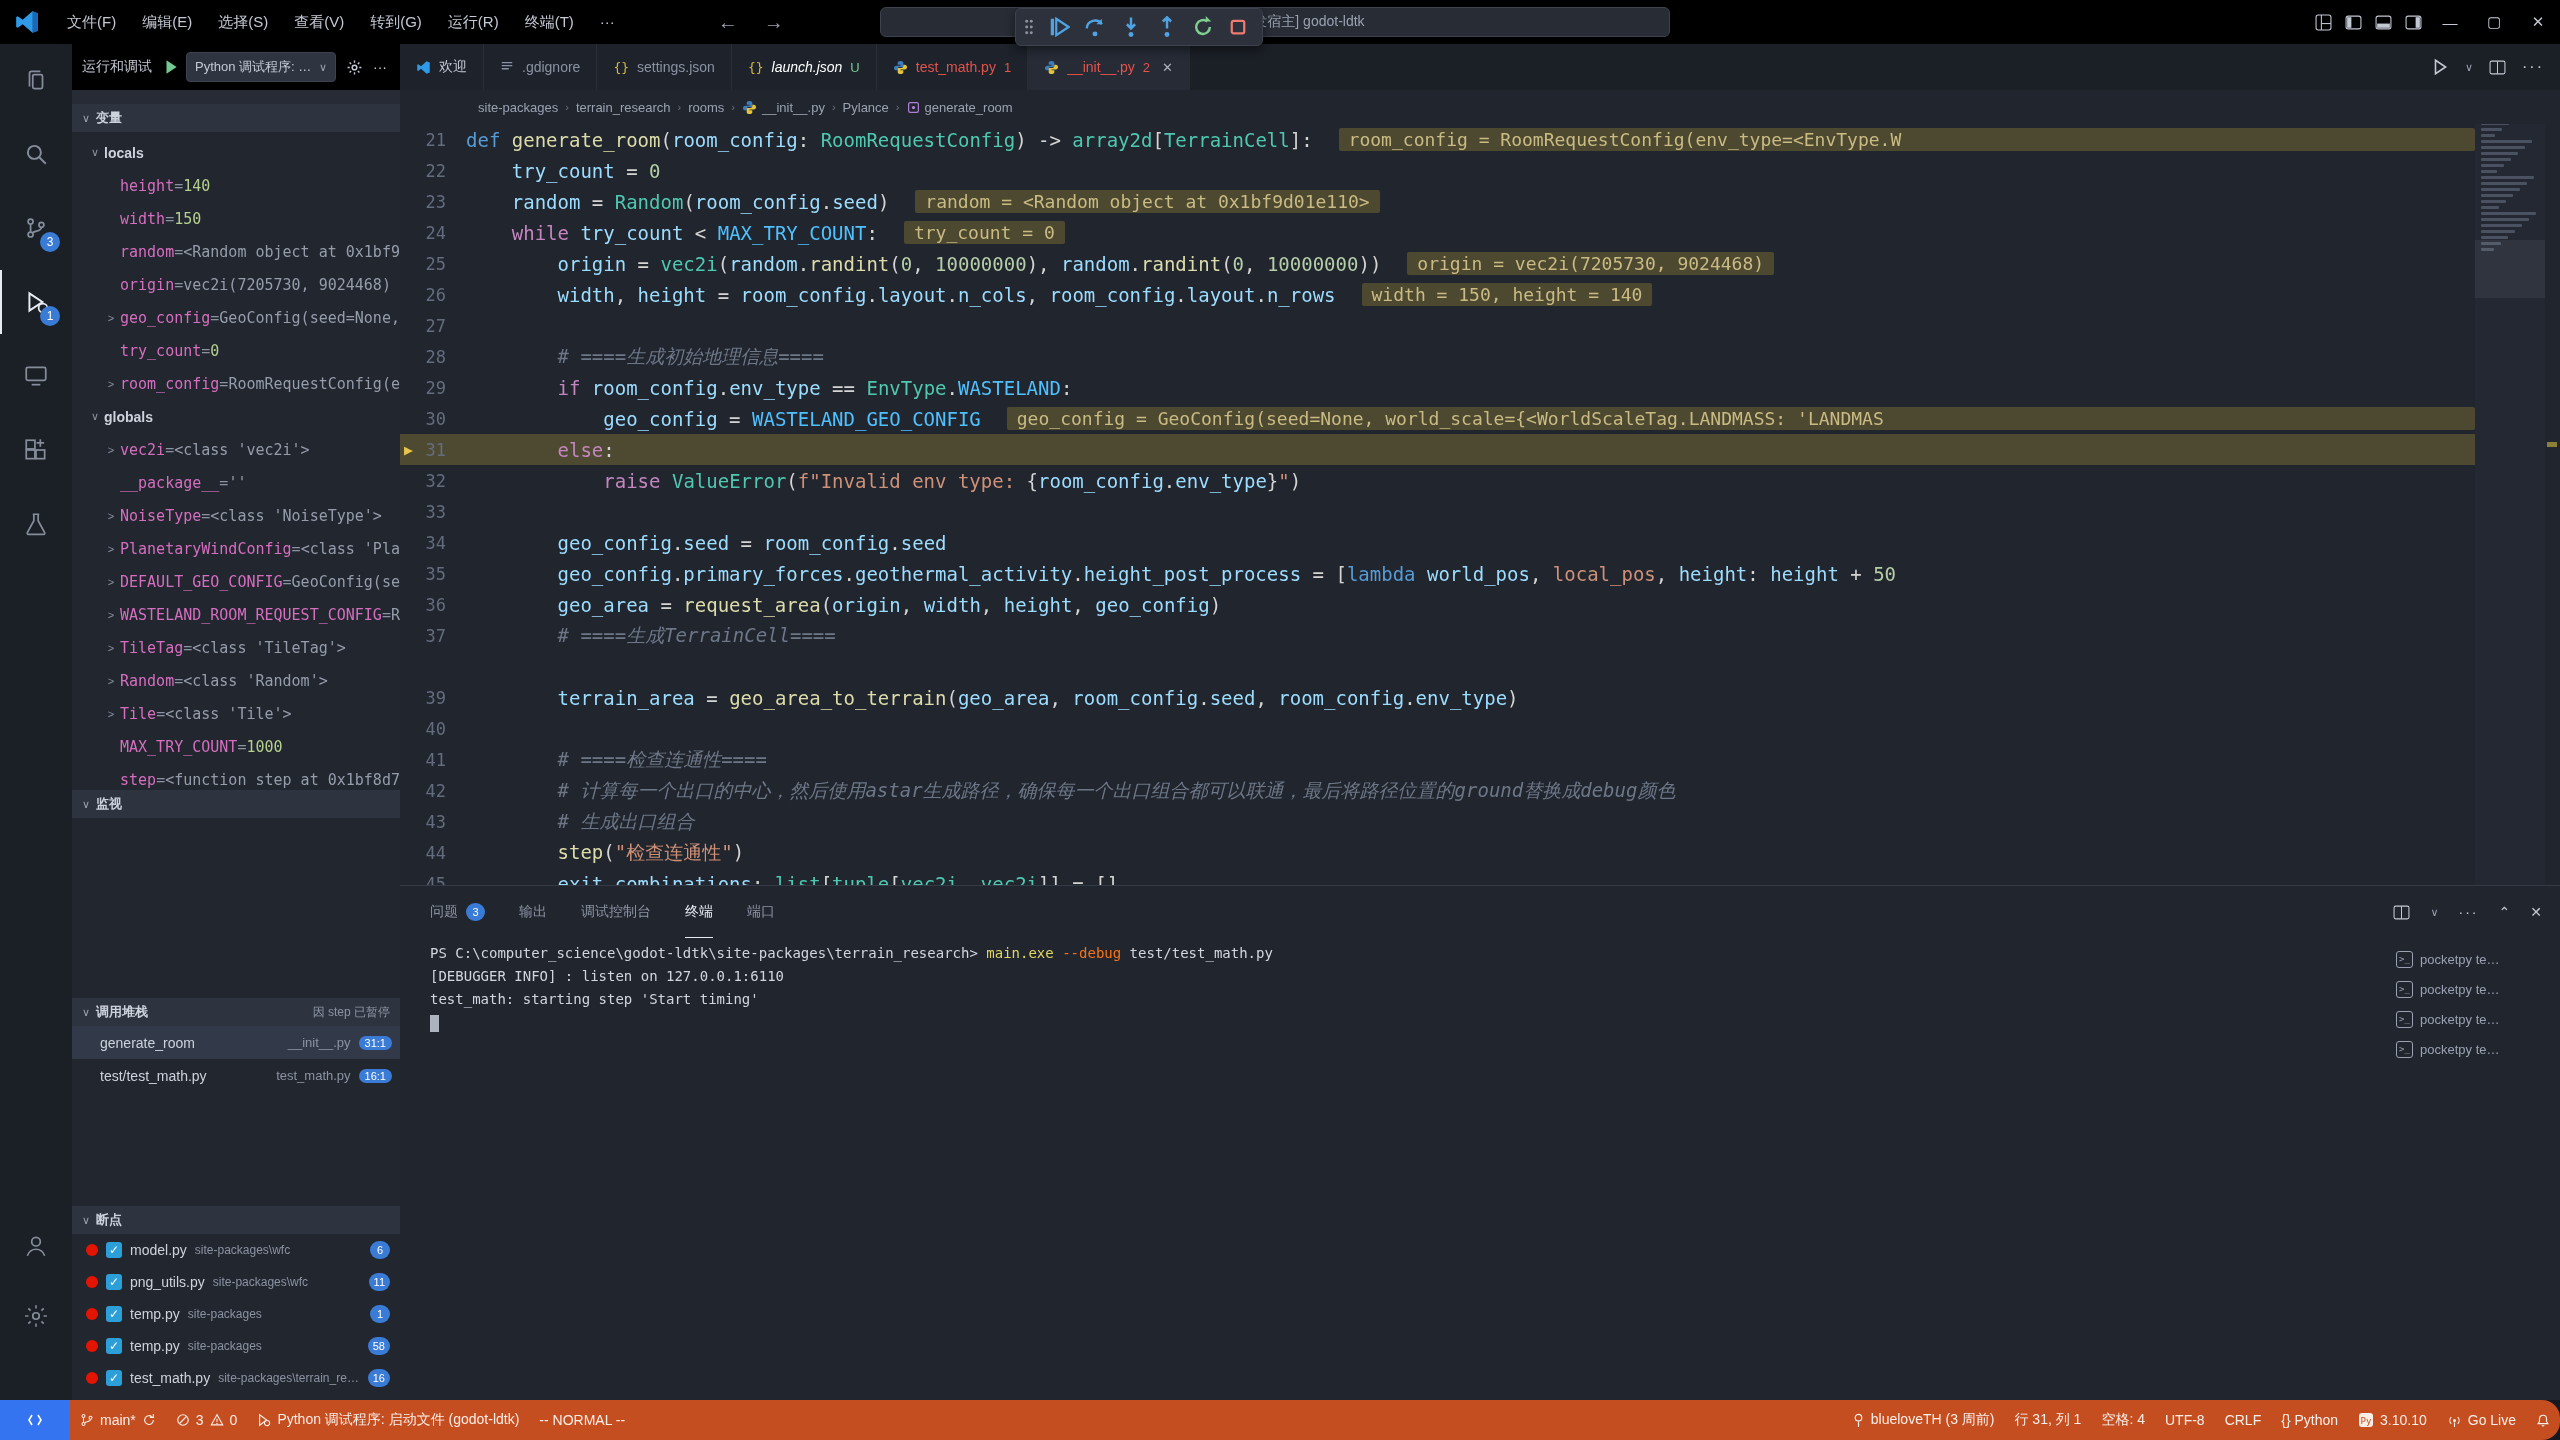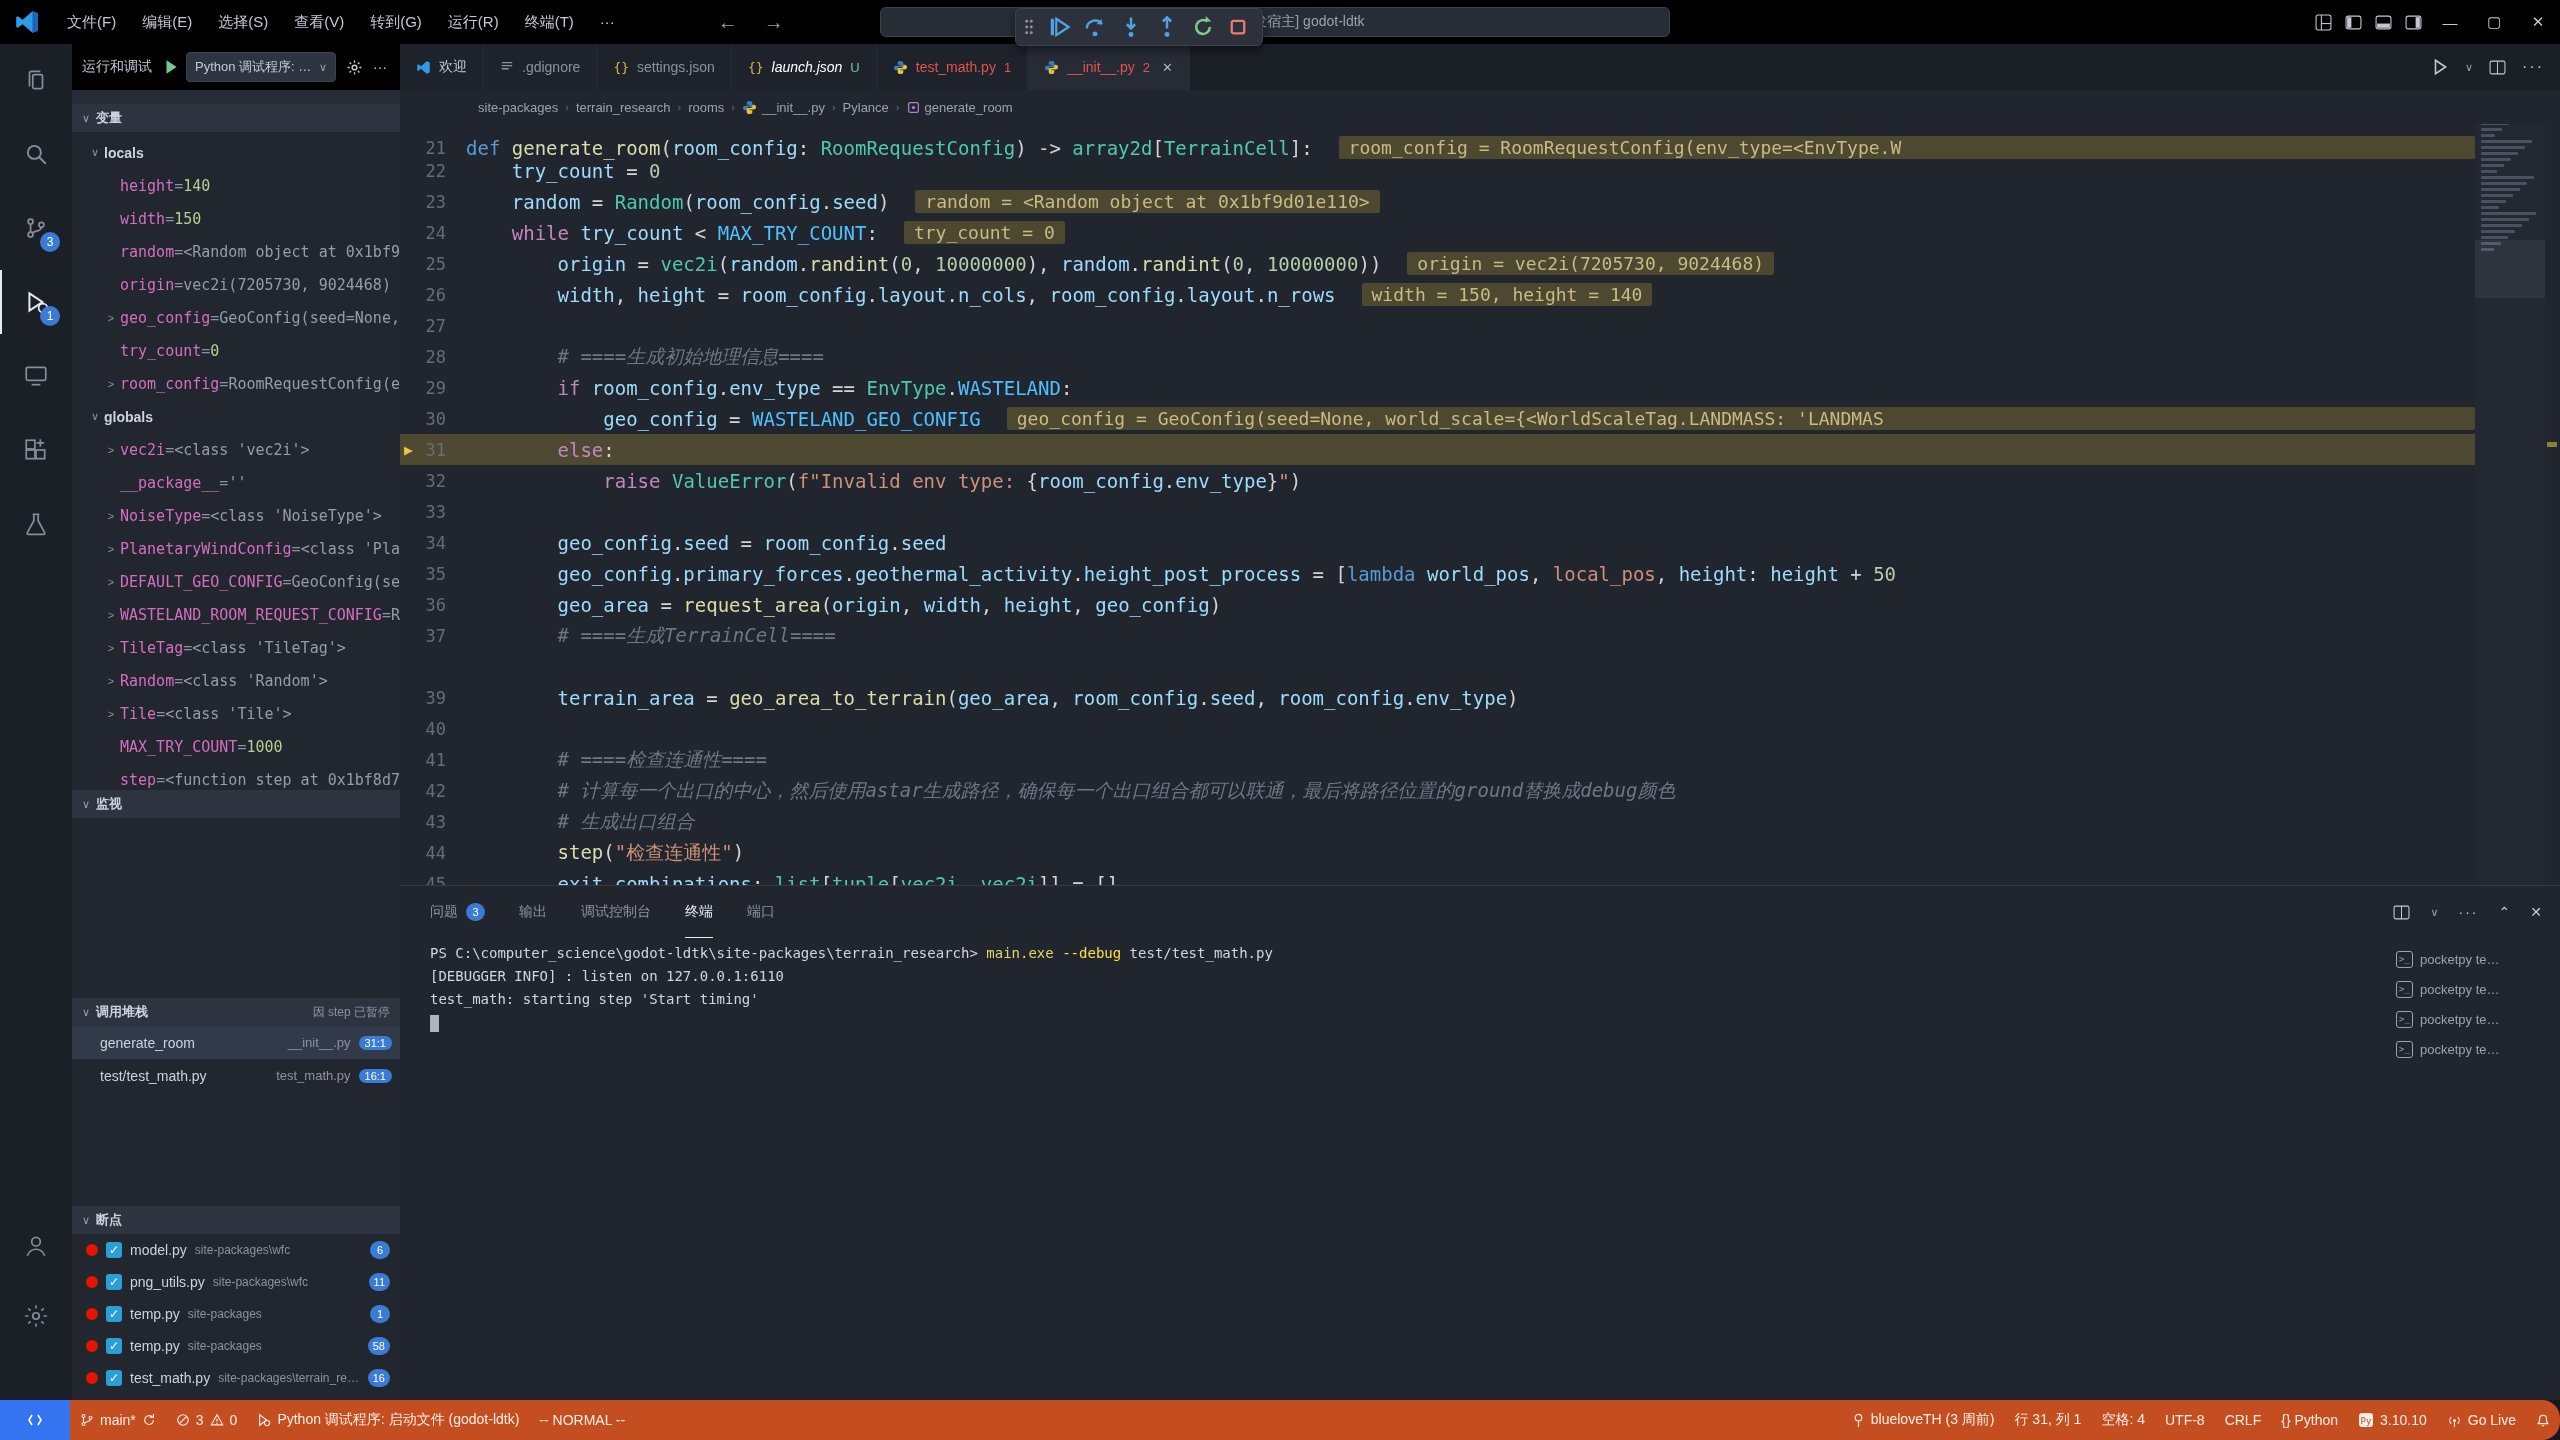--- a/index.html
+++ b/index.html
@@ -100,21 +100,21 @@
   #panel { position:absolute; left:400px; top:885px; width:2160px; height:515px; background:#21252e;
     border-top:1px solid #343a46; z-index:12; }
   #panel-tabs { display:flex; height:52px; padding-left:30px; gap:34px; font-size:14px; color:#8b93a2; }
   .ptab { display:flex; align-items:center; gap:8px; height:52px; }
   .ptab.active { color:#e8ecf2; border-bottom:1px solid #e8ecf2; }
   .ptab-badge { background:#3a7bd5; color:#fff; border-radius:9px; min-width:19px; height:18px; font-size:11px;
     display:flex; align-items:center; justify-content:center; }
   #panel-icons { margin-left:auto; display:flex; gap:20px; padding-right:18px; color:#c3c9d4; align-items:center; }
   #terminal { position:absolute; left:30px; top:56px; width:1950px; }
   .term-line { font-family:"DejaVu Sans Mono", monospace; font-size:14px; line-height:23px; white-space:pre; color:#d0d6e0; }
-  .t-y{color:#e0d561;} .t-d{color:#fde047;}
+  .t-y{color:#e0d561;} .t-d{color:#f97316;}
   .cursor { display:inline-block; width:9px; height:17px; background:#aeb4bf; vertical-align:middle; }
   #term-list { position:absolute; right:14px; top:58px; width:150px; }
   .term-item { display:flex; align-items:center; gap:7px; height:30px; color:#9aa2b1; font-size:13px; white-space:nowrap; overflow:hidden; }
   .term-ic { width:17px; height:17px; border:1px solid #9aa2b1; border-radius:3px; font-size:9px; display:flex;
     align-items:center; justify-content:center; font-family:"DejaVu Sans Mono",monospace; flex:none; }
 
   
   #statusbar { position:absolute; left:0; top:1400px; width:2560px; height:40px; background:#c54e21; color:#fbeee7;
     display:flex; align-items:center; font-size:14px; z-index:50;border-radius:18px; }
   #remote-btn { width:70px; height:40px; background:#3574f0; display:flex; align-items:center; justify-content:center; flex:none; }
@@ -582,21 +582,21 @@
         <svg width="13" height="13" viewBox="0 0 16 16">
           <rect x="2" y="2" width="12" height="12" rx="2" fill="none" stroke="#b180d7" stroke-width="1.5"></rect>
           <circle cx="8" cy="8" r="2" fill="#b180d7"></circle>
         </svg>
       </span>
       <span>generate_room</span>
     </span>
   </div>
 
 <div id="editor">
-    <div class="code-line" style="top: 0px; margin-top: 8px;">
+    <div class="code-line" style="top: 0px;">
       <div class="gutter">21</div>
       <span class="code-text"><span class="k2">def </span><span class="fn">generate_room</span><span class="pu">(</span><span class="va">room_config</span><span class="pu">: </span><span class="ty">RoomRequestConfig</span><span class="pu">) -&gt; </span><span class="ty">array2d</span><span class="pu">[</span><span class="ty">TerrainCell</span><span class="pu">]:</span></span>
       <span class="hint fill">room_config = RoomRequestConfig(env_type=&lt;EnvType.W</span>
     </div>
     <div class="code-line" style="top: 31px;">
       <div class="gutter">22</div>
       <span class="code-text"><span class="pu">    </span><span class="va">try_count</span><span class="pu"> = </span><span class="nu">0</span></span>
     </div>
     <div class="code-line" style="top: 62px;">
       <div class="gutter">23</div>

